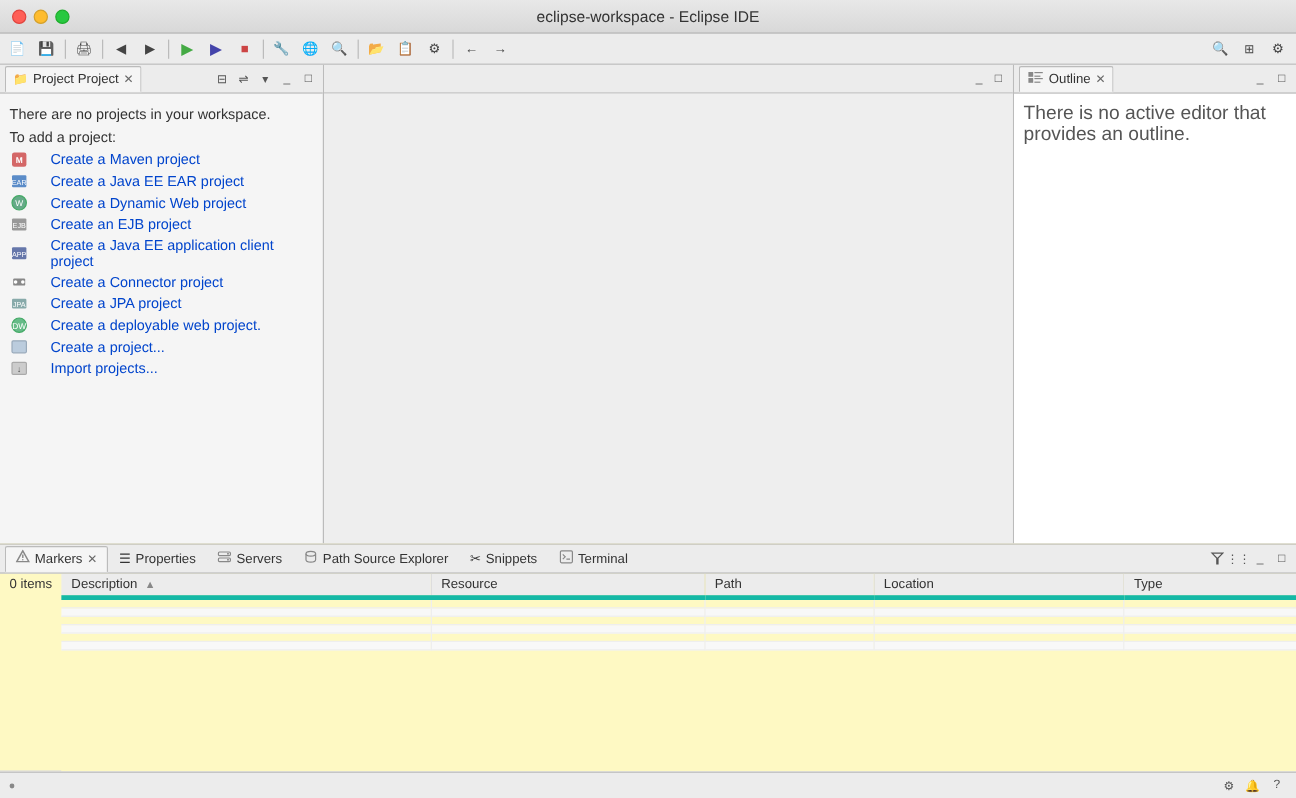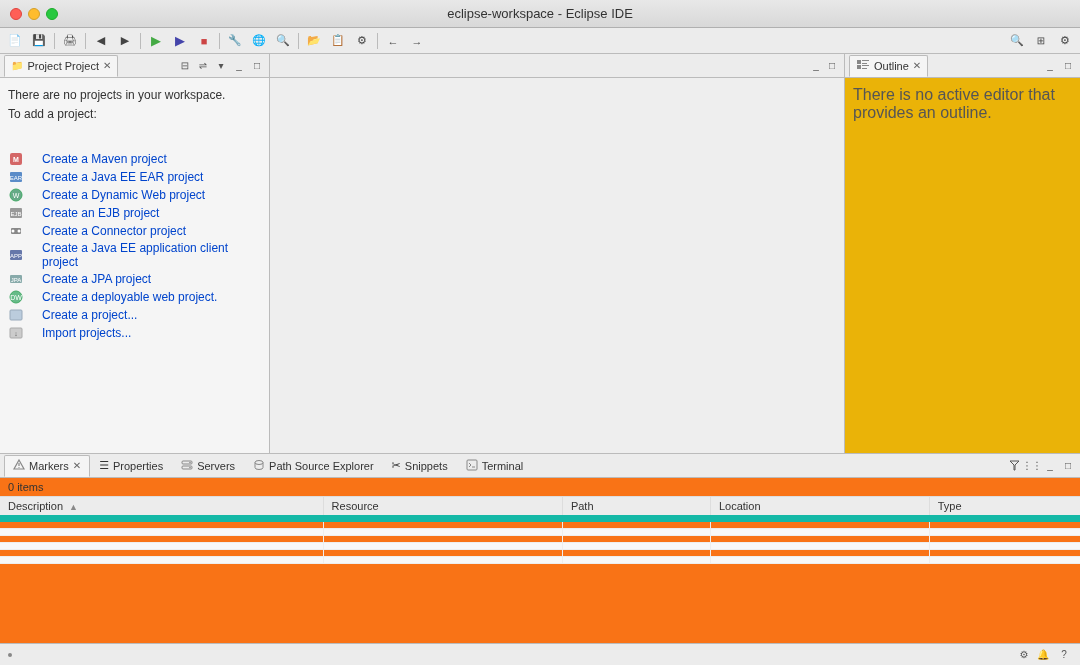--- a/index.html
+++ b/index.html
@@ -153,21 +153,21 @@
 
     .panel-content {
       flex: 1;
       padding: 8px;
       overflow: auto;
     }
     .empty-workspace-text {
       font-size: 12px;
       color: #333;
       line-height: 1.6;
-      margin-bottom: 26px;
+      margin-bottom: 0;
     }
     .project-link {
       display: flex;
       align-items: center;
       gap: 18px;
       padding: 1px 0;
       color: #0044CC;
       cursor: pointer;
       font-size: 12px;
       text-decoration: none;
@@ -199,36 +199,36 @@
       padding: 0 4px;
     }
     .center-panel-body {
       flex: 1;
       background: #EEEEEE;
     }
 
     
     .right-panel {
       width: 235px;
-      background: #eab308;
+      background: #ffffff;
       display: flex;
       flex-direction: column;
       flex-shrink: 0;
     }
     .outline-panel-content {
       flex: 1;
       padding: 8px;
       font-size: 16px;
       color: #555;
     }
 
     
     .bottom-panel {
       height: 190px;
-      background: #f97316;
+      background: #fef9c3;
       border-top: 1px solid #BBBBBB;
       display: flex;
       flex-direction: column;
       flex-shrink: 0;
     }
     .bottom-tab-bar {
       height: 24px;
       background: #ECECEC;
       border-bottom: 1px solid #BBBBBB;
       display: flex;
@@ -266,42 +266,42 @@
     }
     .bottom-tab-actions {
       display: flex;
       gap: 2px;
       align-items: center;
     }
 
     .bottom-panel-content {
       flex: 1;
       display: flex;
-      flex-direction: column;
+      flex-direction: row;
     }
     .items-count {
       padding: 3px 8px;
       font-size: 11px;
       color: #333;
       border-bottom: 1px solid #DDDDDD;
     }
 
     
     .markers-table {
       flex: 1;
       overflow: auto;
     }
     .markers-table table {
       width: 100%;
       border-collapse: collapse;
       font-size: 11px;
     }
     .markers-table th {
       background: #ECECEC;
-      border-bottom: 7px solid #14b8a6;
+      border-bottom: 4px solid #14b8a6;
       border-right: 1px solid #DDDDDD;
       padding: 3px 8px;
       text-align: left;
       font-weight: normal;
       color: #333;
       position: sticky;
       top: 0;
     }
     .markers-table th:last-child { border-right: none; }
     .markers-table td {
@@ -494,35 +494,35 @@
             <svg width="16" height="16" viewBox="0 0 16 16">
                 <rect x="2" y="3" width="12" height="10" rx="1" fill="#999"></rect>
                 <text x="8" y="11" text-anchor="middle" fill="white" font-size="6">EJB</text>
               </svg>
           </span>
           <span>Create an EJB project</span>
         </a>
         <a class="project-link">
           <span class="link-icon">
             <svg width="16" height="16" viewBox="0 0 16 16">
+                <rect x="2" y="3" width="12" height="10" rx="1" fill="#67A"></rect>
+                <text x="8" y="11" text-anchor="middle" fill="white" font-size="6">APP</text>
+              </svg>
+          </span>
+          <span>Create a Java EE application client project</span>
+        </a>
+        <a class="project-link">
+          <span class="link-icon">
+            <svg width="16" height="16" viewBox="0 0 16 16">
                 <rect x="3" y="5" width="10" height="6" rx="1" fill="#888"></rect>
                 <circle cx="5" cy="8" r="1.5" fill="white"></circle>
                 <circle cx="11" cy="8" r="1.5" fill="white"></circle>
               </svg>
           </span>
           <span>Create a Connector project</span>
-        </a>
-        <a class="project-link">
-          <span class="link-icon">
-            <svg width="16" height="16" viewBox="0 0 16 16">
-                <rect x="2" y="3" width="12" height="10" rx="1" fill="#67A"></rect>
-                <text x="8" y="11" text-anchor="middle" fill="white" font-size="6">APP</text>
-              </svg>
-          </span>
-          <span>Create a Java EE application client project</span>
         </a>
         <a class="project-link">
           <span class="link-icon">
             <svg width="16" height="16" viewBox="0 0 16 16">
                 <rect x="2" y="4" width="12" height="8" rx="1" fill="#8AA"></rect>
                 <text x="8" y="11" text-anchor="middle" fill="white" font-size="6">JPA</text>
               </svg>
           </span>
           <span>Create a JPA project</span>
         </a>

